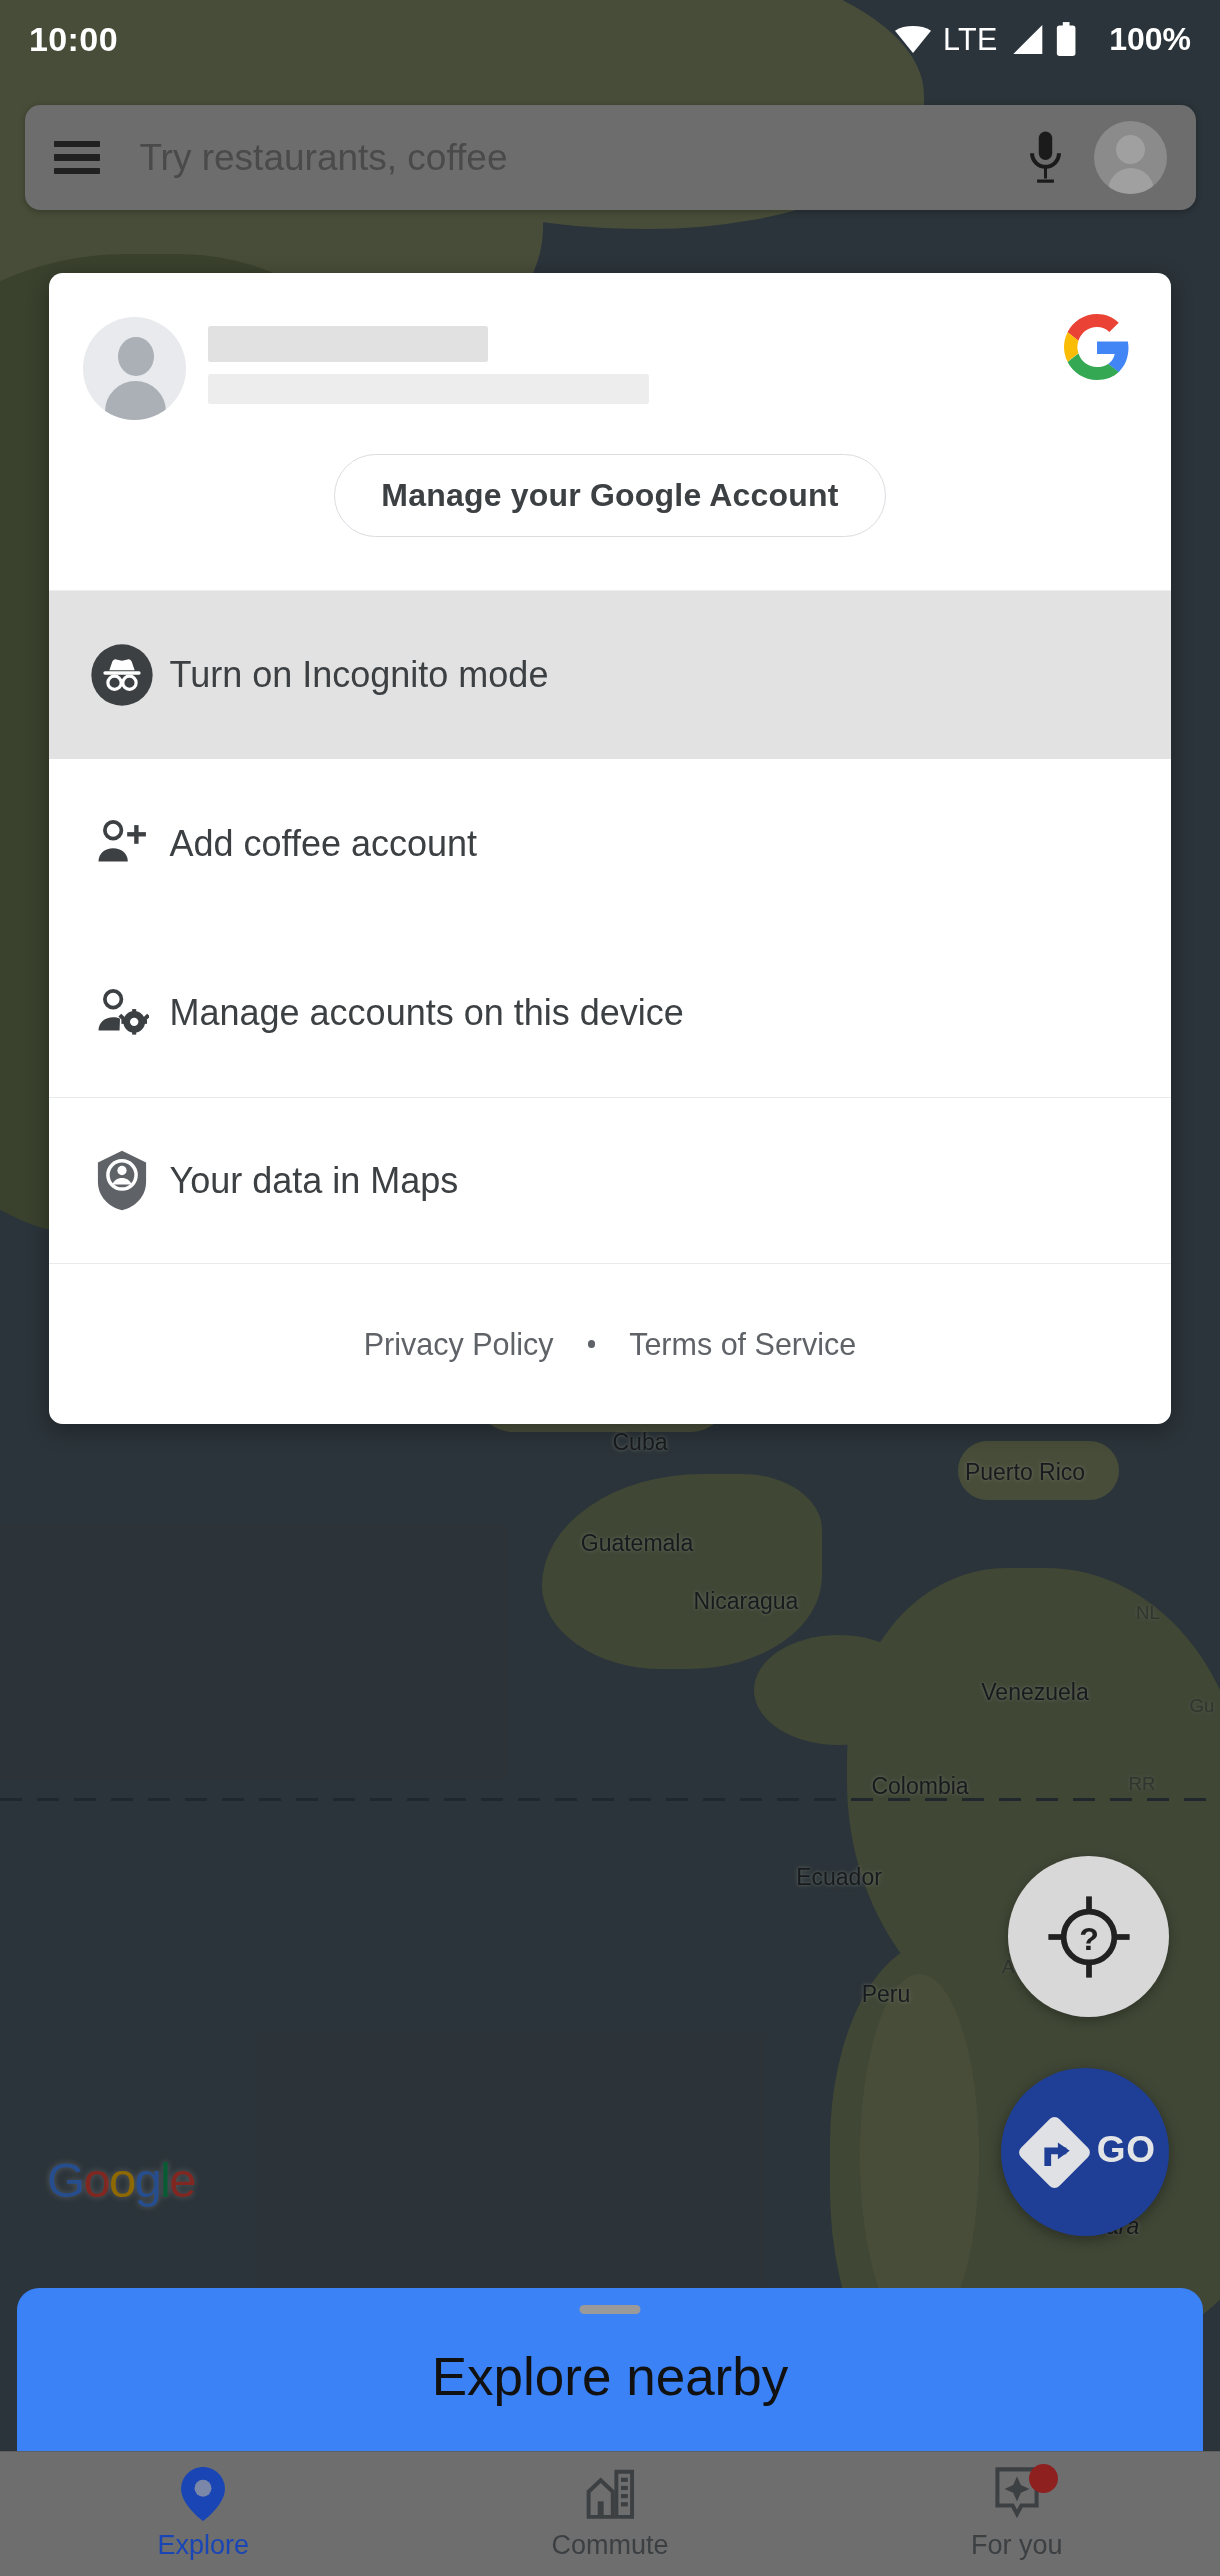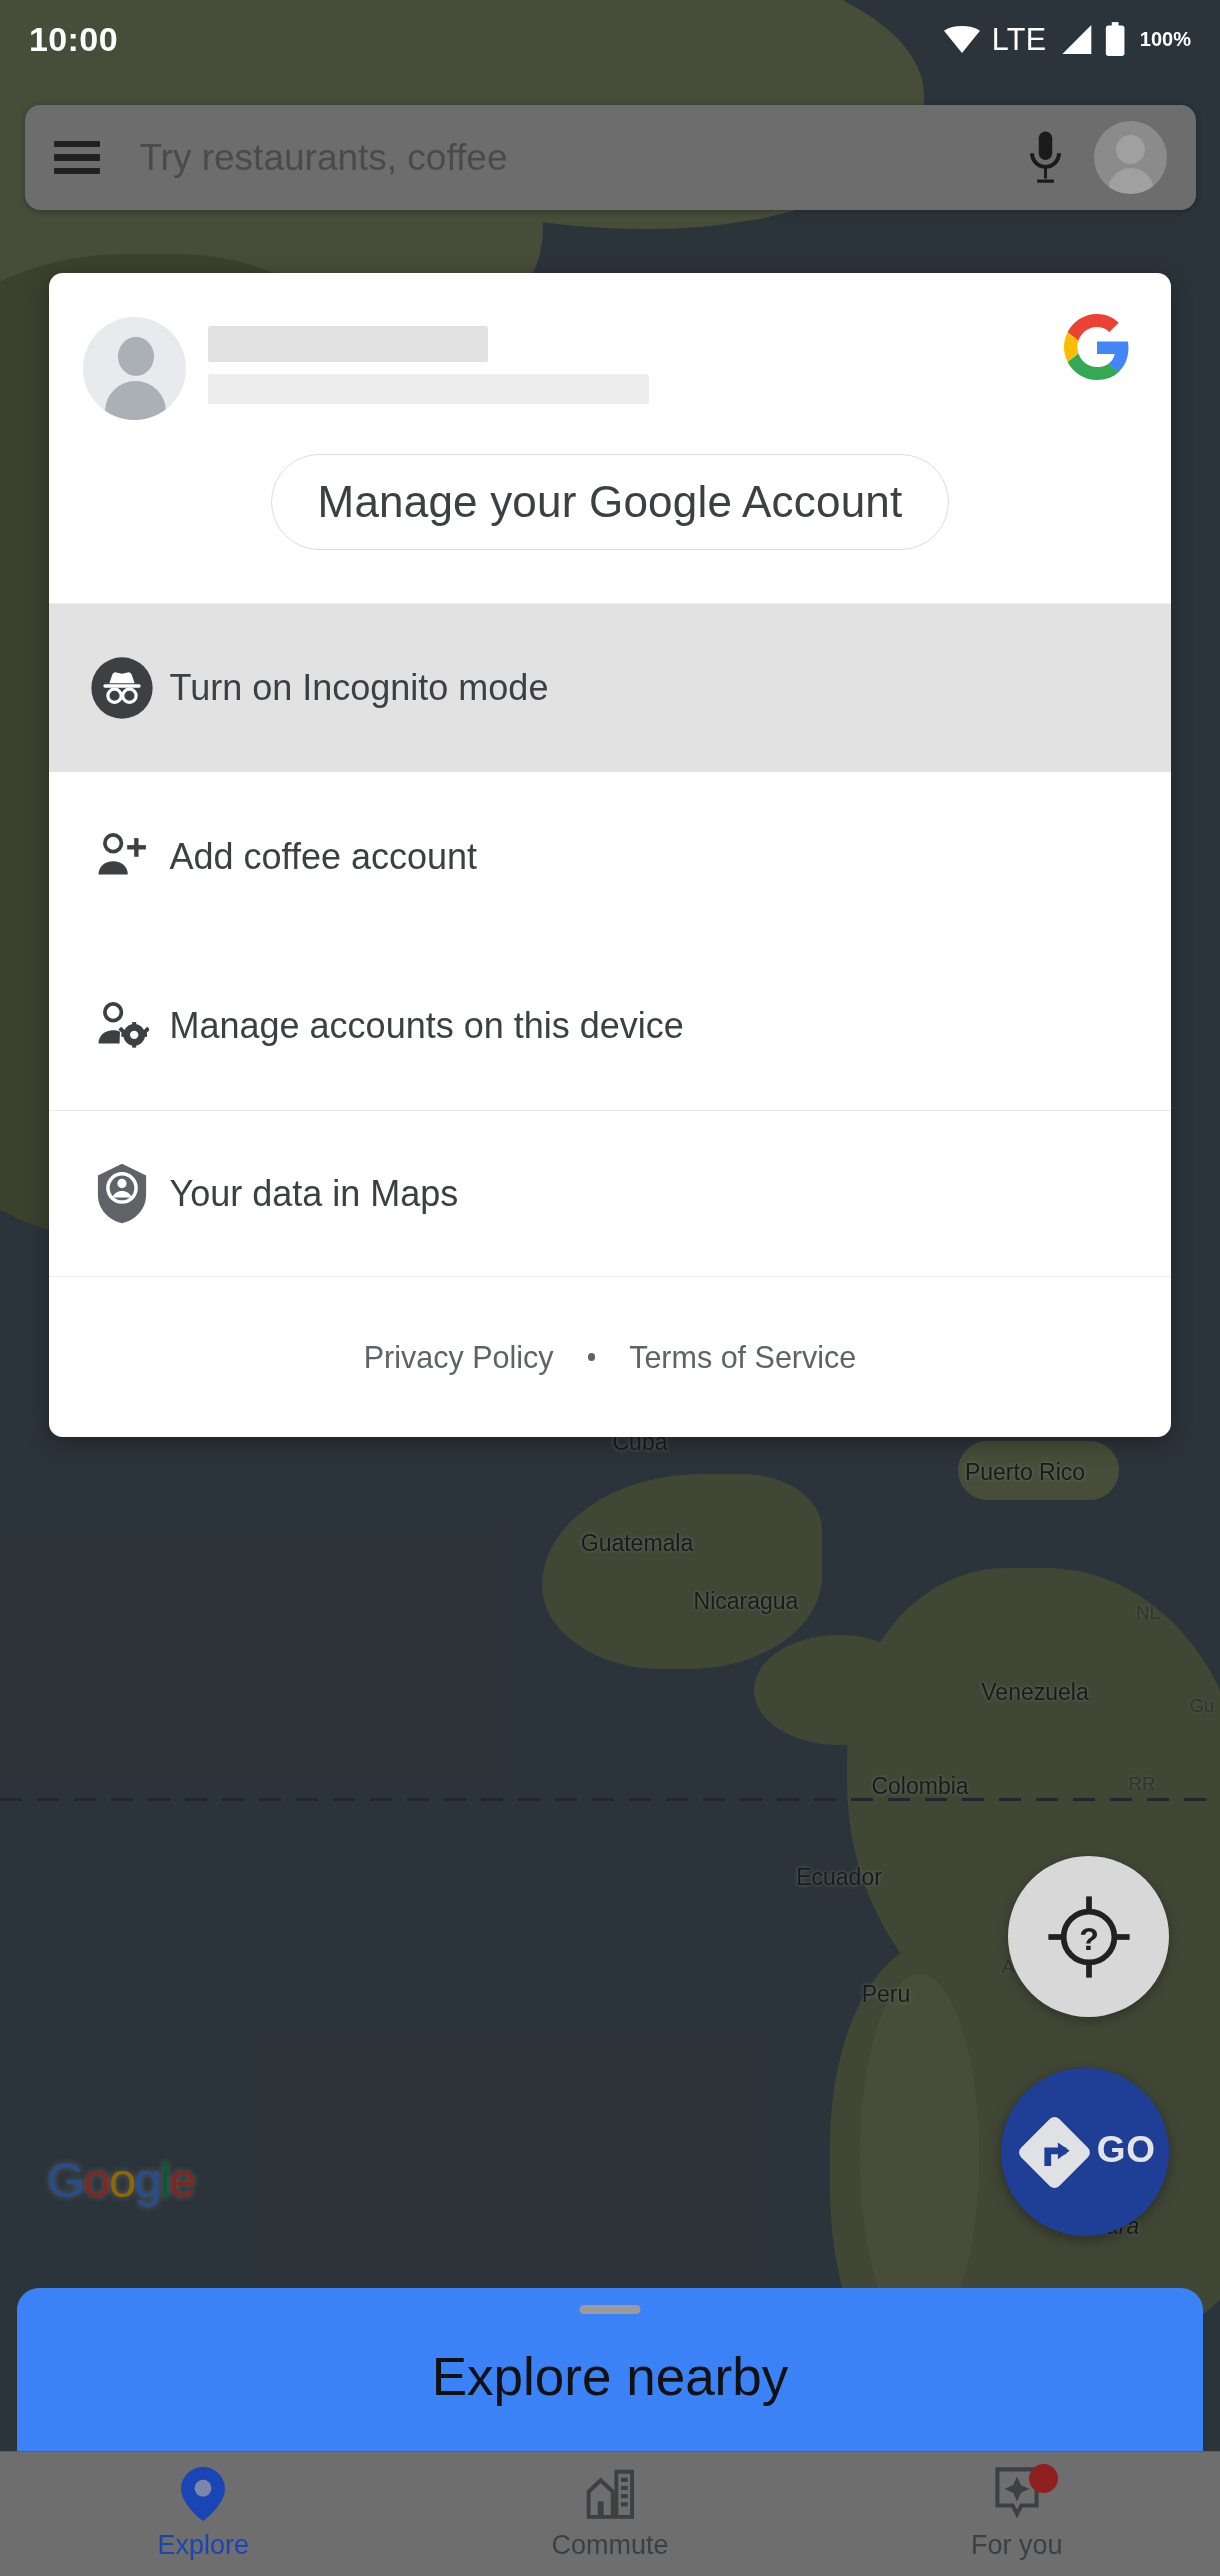--- a/index.html
+++ b/index.html
@@ -44,21 +44,21 @@
 
   
   #status-bar {
     position:absolute; left:0; top:0; width:1220px; height:78px;
     display:flex; align-items:center; justify-content:space-between;
     padding:0 29px; color:#fff;
   }
   #status-time { font-size:34px; font-weight:700; letter-spacing:0.4px; }
   #status-right { display:flex; align-items:center; gap:12px; }
   #status-right .lte { font-size:30.5px; font-weight:400; letter-spacing:0.4px; }
-  #status-right .pct { font-size:20px; font-weight:700; margin-left:3px;}
+  #status-right .pct { font-size:32px; font-weight:700; margin-left:21px;}
   .wifi-ico { width:36px; height:27px; }
   .sig-ico  { width:34px; height:29px; }
   .bat-ico  { width:20.3px; height:34px; }
 
   
   #search-bar {
     position:absolute; left:25.4px; top:105px; width:1171px; height:105px;
     background:#6d6d6d; border-radius:15.3px;
     display:flex; align-items:center; padding:0 29px;
     box-shadow:0 1.7px 6.8px rgba(0,0,0,.25);
@@ -91,21 +91,21 @@
   #account-avatar .b { position:absolute; left:22px; top:64px; width:61px; height:44px; border-radius:30.5px 30.5px 0 0; background:#aab0b5; }
   #account-identity { margin-left:22px; margin-top:8.5px; flex:1; }
   .redacted { border-radius:2.5px; }
   #account-name-redacted  { width:280px; height:36px; background:#e1e1e1; }
   #account-email-redacted { width:441px; height:30.5px; background:#ededed; margin-top:12px; }
   #google-g-logo { position:absolute; right:41px; top:41px; width:66px; height:66px; }
 
   #manage-account-row { display:flex; justify-content:center; padding:34px 0 53px 0; }
   #manage-account-button {
     border:1.7px solid #dadce0; border-radius:51px; background:#fff;
-    padding:22px 46px; font-size:44px; color:#3c4043; font-weight:400;
+    padding:22px 46px; font-size:32px; color:#3c4043; font-weight:700;
     letter-spacing:0.2px; cursor:pointer; font-family:inherit;
   }
 
   .menu-row {
     display:flex; align-items:center; height:169px; padding:0 34px; cursor:pointer;
   }
   .menu-row .ico { width:78px; flex:none; display:flex; align-items:center; justify-content:center; }
   .menu-row .lbl { font-size:36px; color:#3c4043; margin-left:8.5px; }
   #row-incognito { background:#e2e2e2; border-top:0.8px solid #eee;align-items:center; }
   #row-your-data { border-top:0.8px solid #e8eaed; height:166px; }

